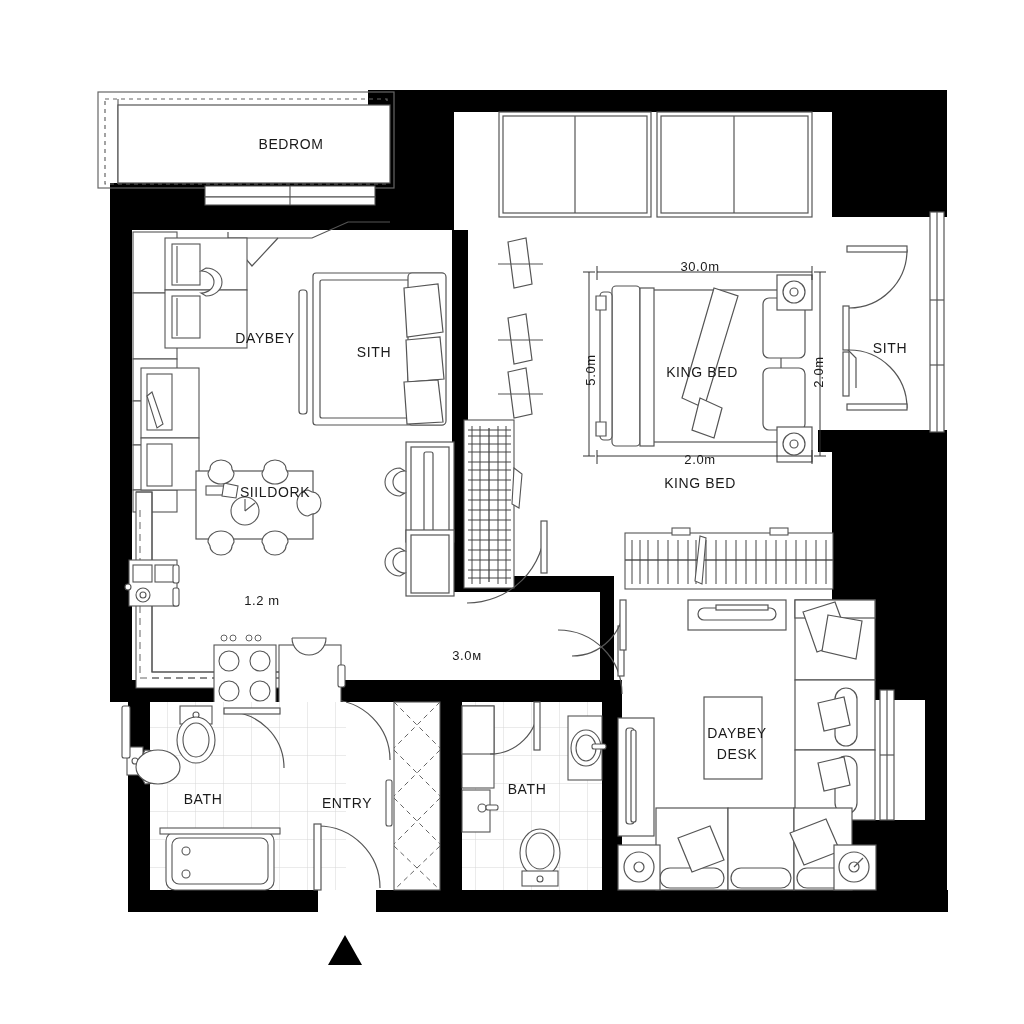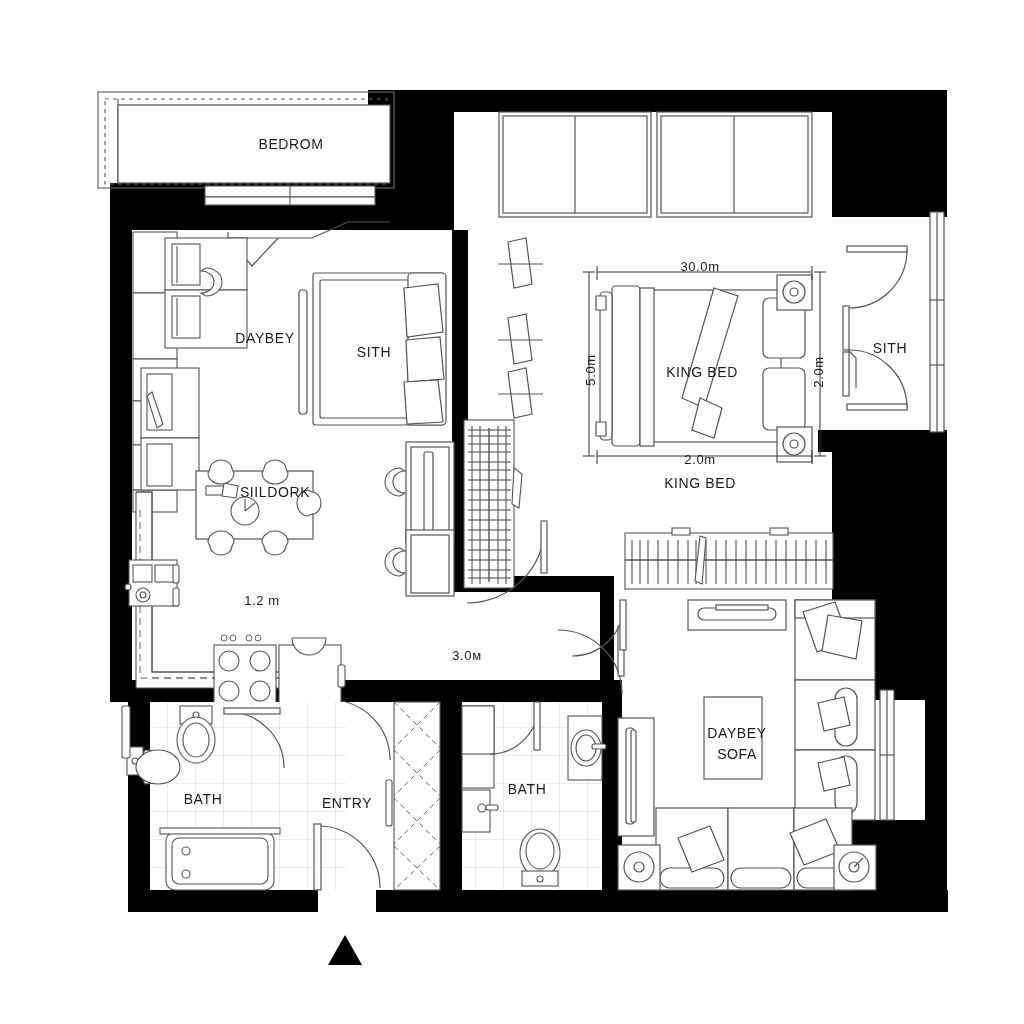--- a/index.html
+++ b/index.html
@@ -477,21 +477,21 @@
       <div class="room-label lbl-room" style="left: 265px; top: 338px;">DAYBEY</div>
       <div class="room-label lbl-room" style="left: 374px; top: 352px;">SITH</div>
       <div class="room-label lbl-room" style="left: 275px; top: 492px;">SIILDORK</div>
       <div class="room-label lbl-room" style="left: 702px; top: 372px;">KING BED</div>
       <div class="room-label lbl-room" style="left: 700px; top: 483px;">KING BED</div>
       <div class="room-label lbl-room" style="left: 890px; top: 348px;">SITH</div>
       <div class="room-label lbl-room" style="left: 203px; top: 799px;">BATH</div>
       <div class="room-label lbl-room" style="left: 347px; top: 803px;">ENTRY</div>
       <div class="room-label lbl-room" style="left: 527px; top: 789px;">BATH</div>
       <div class="room-label lbl-room" style="left: 737px; top: 733px;">DAYBEY</div>
-      <div class="room-label lbl-room" style="left: 737px; top: 754px;">SOFA</div>
+      <div class="room-label lbl-room" style="left: 737px; top: 754px;">DESK</div>
       <div class="room-label lbl-dim" style="left: 700px; top: 266px;">30.0m</div>
       <div class="room-label lbl-dim rot-left" style="left: 590px; top: 370px;">5.0m</div>
       <div class="room-label lbl-dim rot-left" style="left: 818px; top: 372px;">2.0m</div>
       <div class="room-label lbl-dim" style="left: 700px; top: 459px;">2.0m</div>
       <div class="room-label lbl-small" style="left: 262px; top: 600px;">1.2 m</div>
       <div class="room-label lbl-small" style="left: 467px; top: 655px;">3.0м</div>
     </div>
 
 </div>
 

